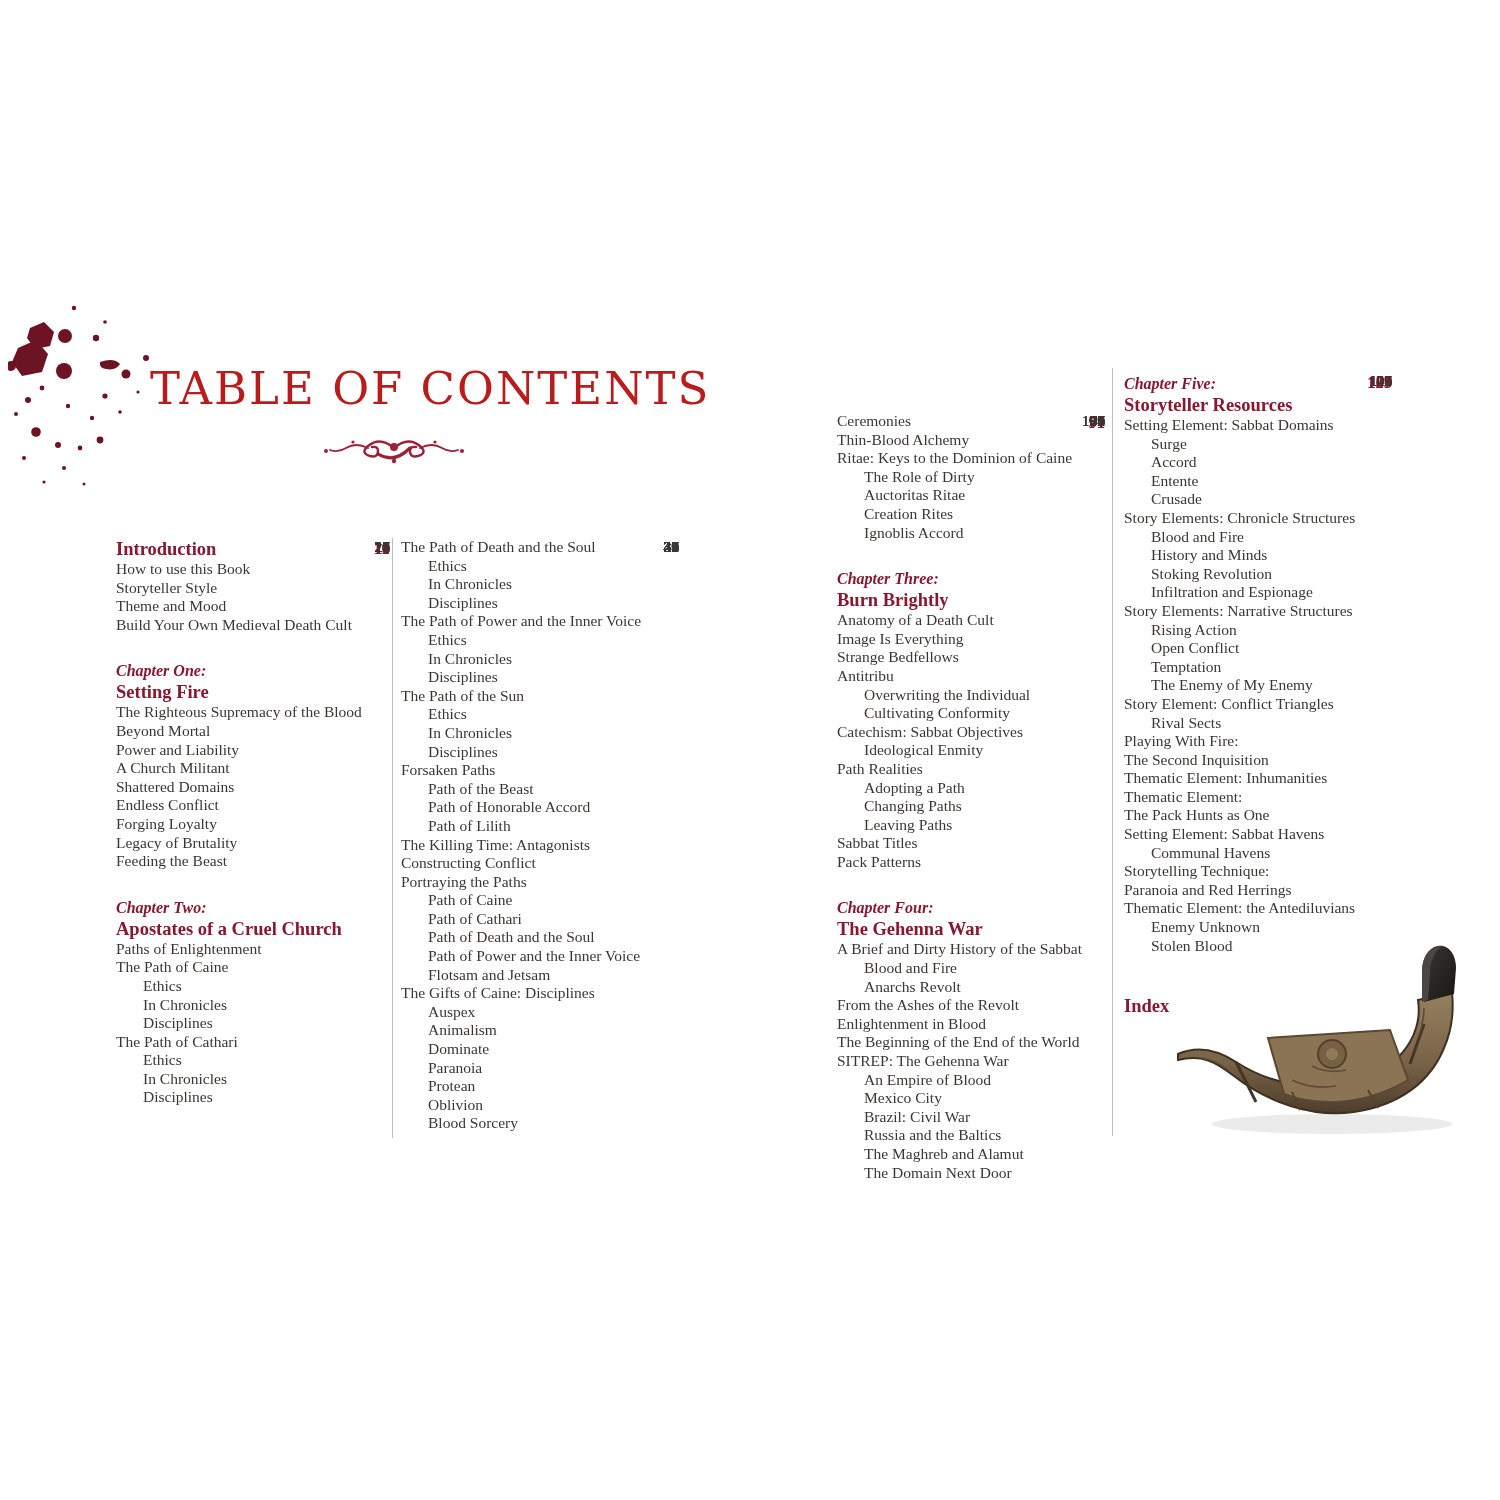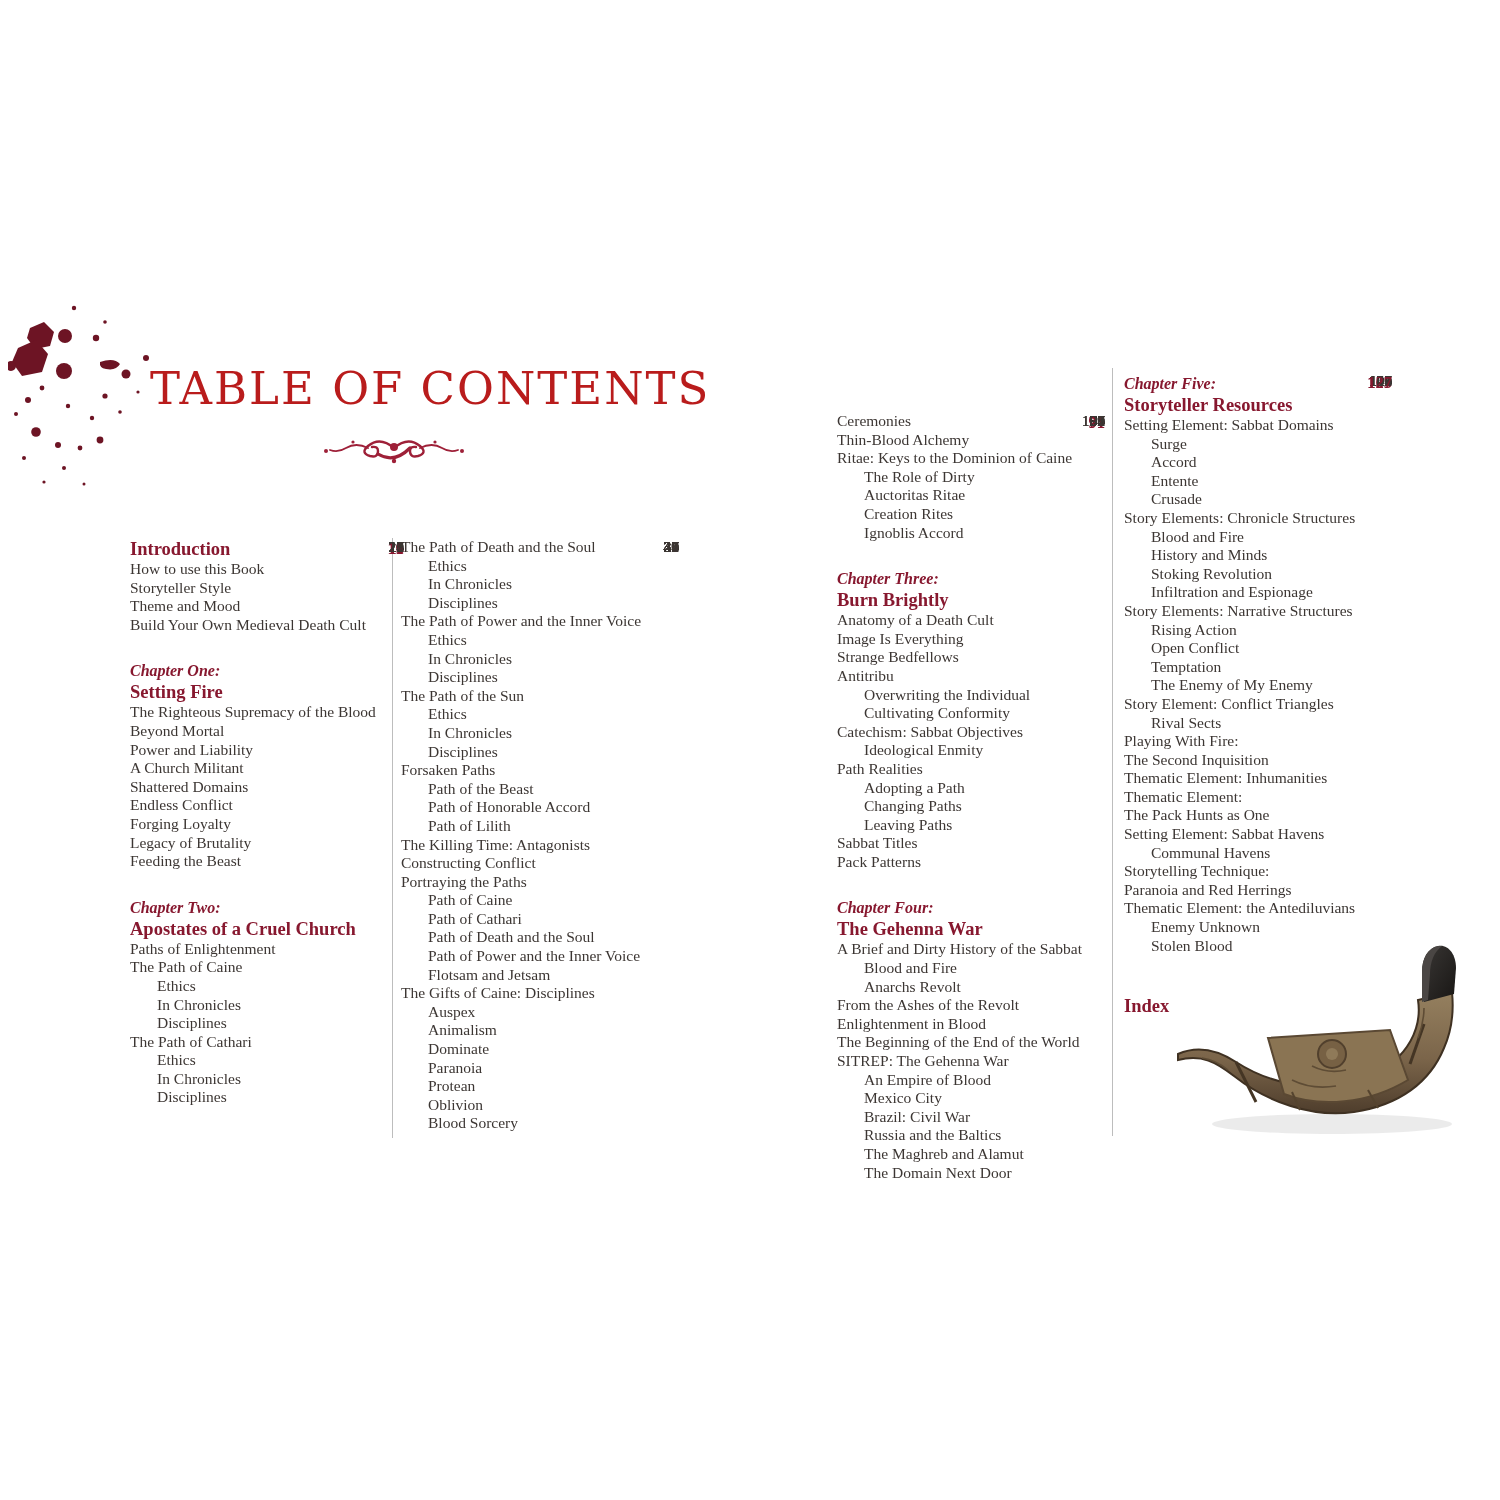--- a/index.html
+++ b/index.html
@@ -22,21 +22,21 @@
   }
   .flourish{position:absolute;left:308px;top:432px;width:172px;height:36px;}
 
   
   .divider{position:absolute;width:1px;background:#bdbdbd;}
   .divider-1{left:392px;top:538px;height:600px;}
   .divider-2{left:1112px;top:368px;height:768px;}
 
   
   .col{position:absolute;}
-  .col-1{left:130px;top:538px;width:274px;}
+  .col-1{left:116px;top:538px;width:274px;}
   .col-2{left:401px;top:538px;width:278px;}
   .col-3{left:837px;top:372px;width:268px;margin-top:40px;}
   .col-4{left:1124px;top:372px;width:268px;}
 
   .row{display:flex;align-items:baseline;line-height:18.6px;font-size:15.5px;color:var(--ink,#3c3633);}
   .row .label{flex:1;}
   .row .page{margin-left:8px;text-align:right;white-space:nowrap;}
   .row.sub .label{padding-left:27px;}
   .row.heading, .row.chapter{
     color:var(--accent,#87182f);font-weight:bold;font-size:18.5px;line-height:22px;

